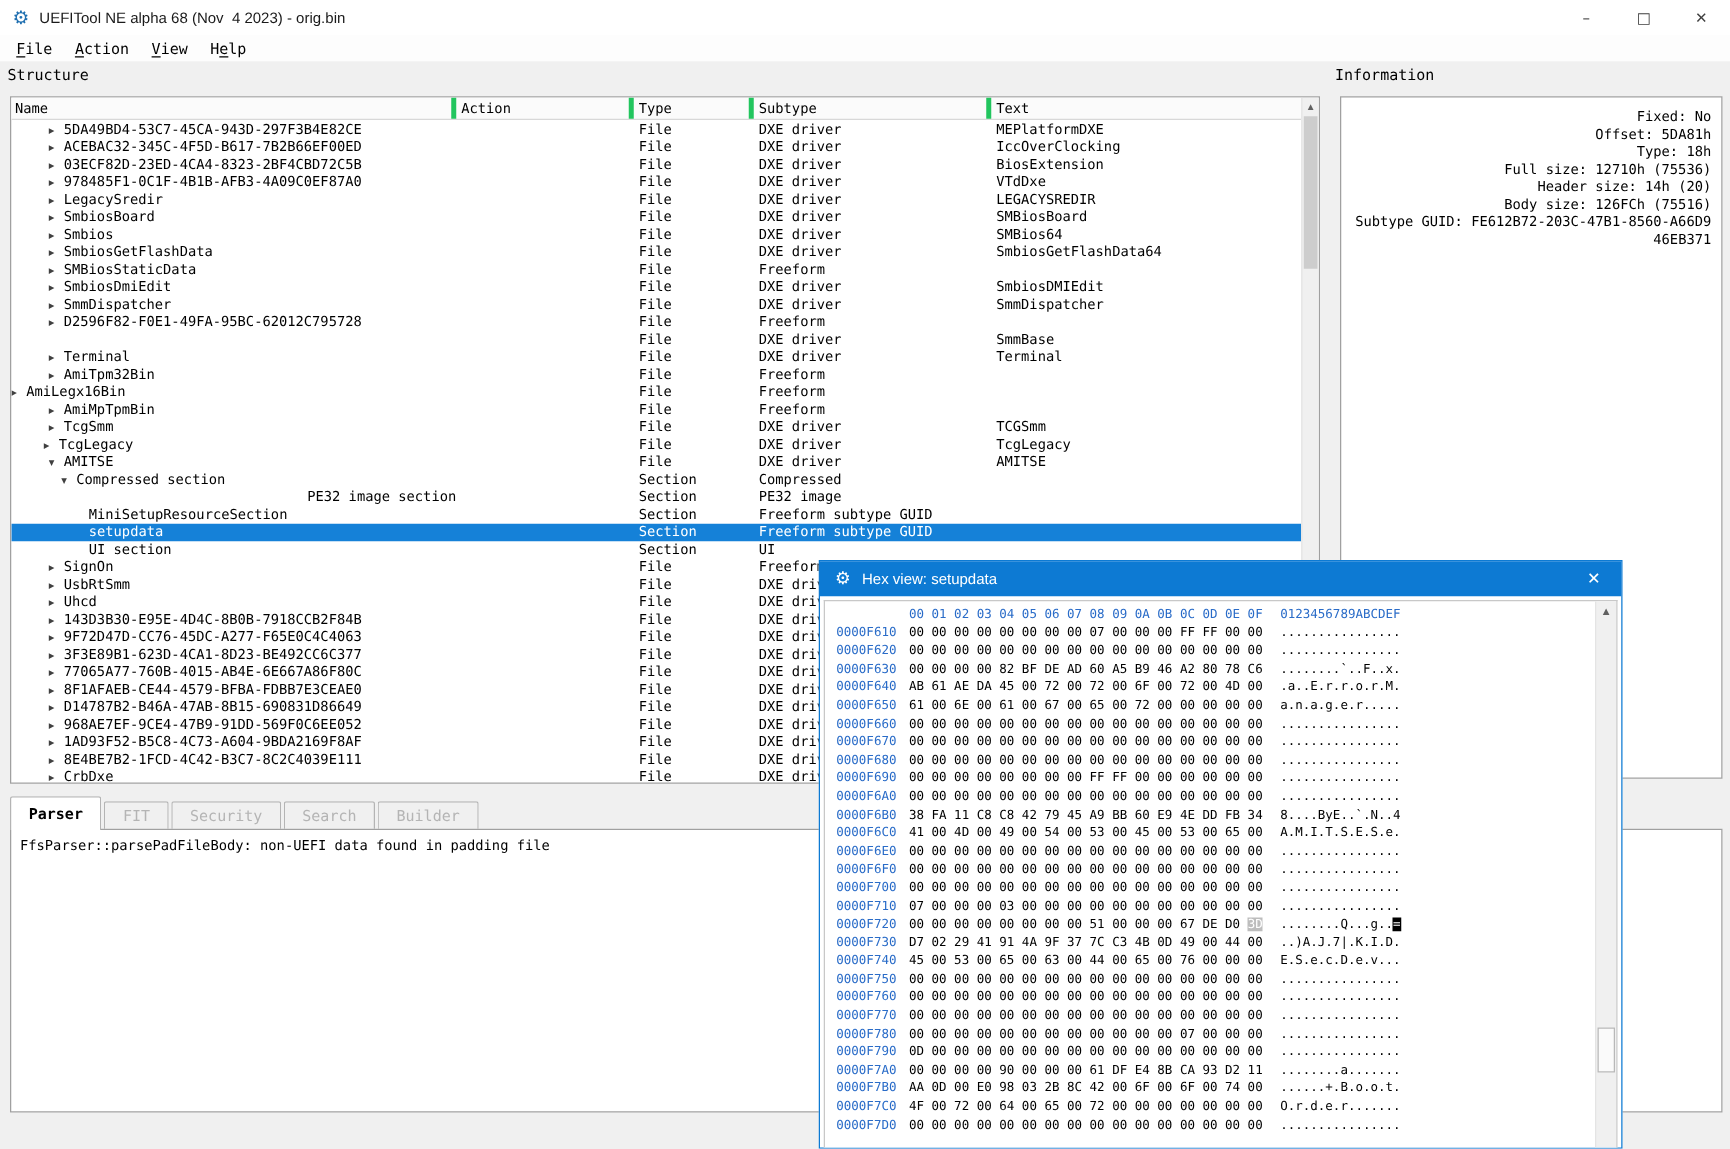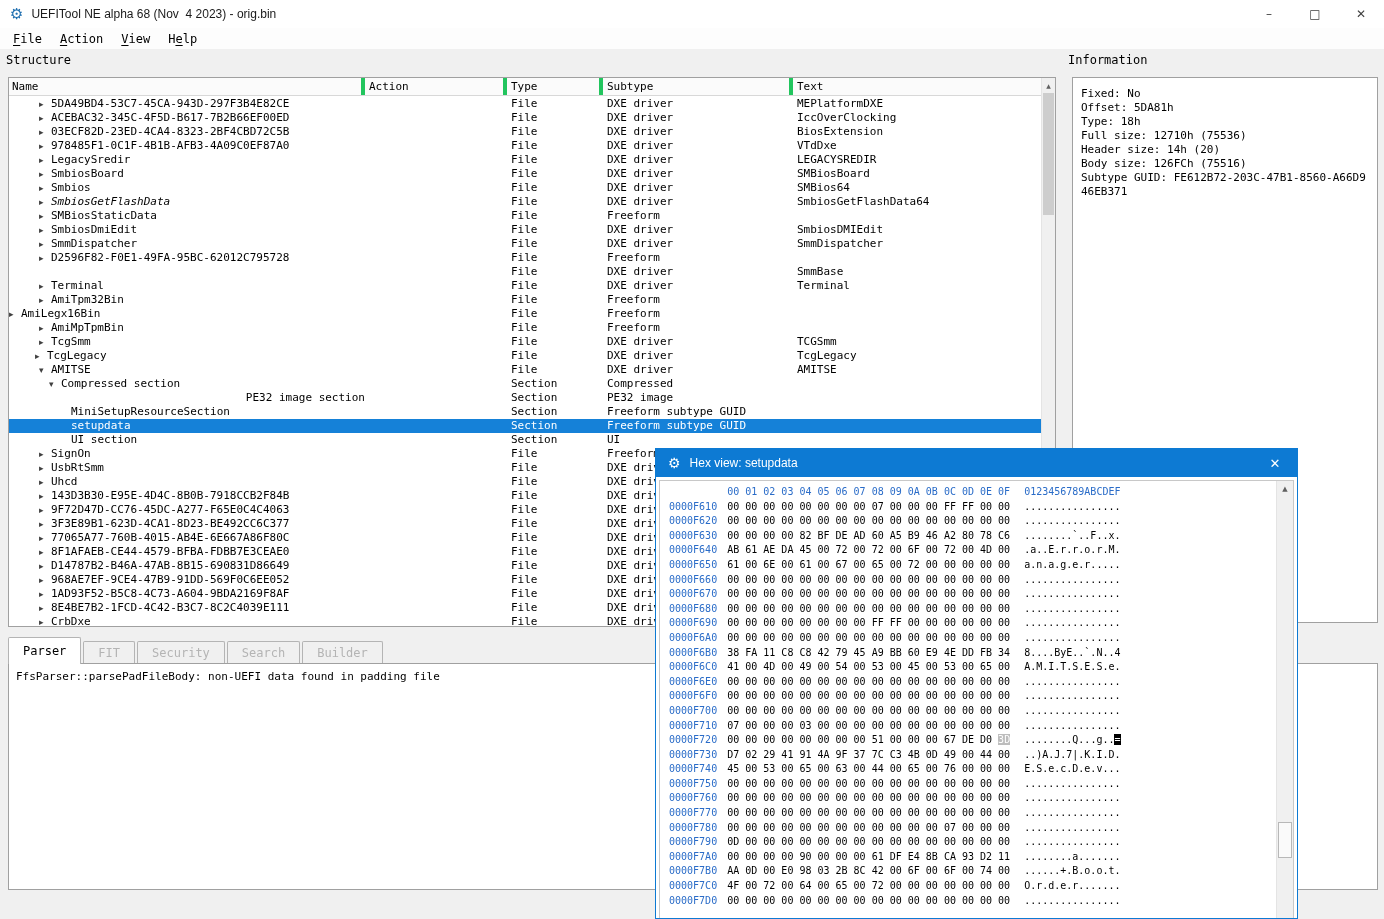--- a/index.html
+++ b/index.html
@@ -51,29 +51,29 @@
   .tree-sb { position:absolute; right:0; top:0; bottom:0; width:14px; border-left:1px solid #e4e4e4; }
   .sb-arrow { height:14px; display:flex; align-items:center; justify-content:center;
               font-size:6px; color:#606060; font-family:"DejaVu Sans", sans-serif; }
   .tree-sb .sb-arrow.down { position:absolute; bottom:0; left:0; right:0; }
   .sb-thumb { position:absolute; left:1px; right:1px; background:#cdcdcd; }
   .tree-sb .sb-thumb { top:15px; height:122px; }
 
   
   .info-box { position:absolute; left:1072px; top:77px; width:306px; height:546px;
               background:#ffffff; border:1px solid #a0a0a0; padding:9px 8px;
-              font-size:11px; line-height:14px; word-break:break-all; }
+              font-size:11px; line-height:14px; word-break:break-all;text-align:right; }
   .info-line { white-space:pre-wrap; }
 
   
   .tabs { position:absolute; left:8px; top:637px; height:27px; display:flex; align-items:flex-end; }
   .tab { font-size:12px; line-height:22px; padding:0 14px; margin-right:2px;
          border:1px solid #b4b4b4; border-bottom:none; border-radius:2px 2px 0 0;
          background:#f0f0f0; color:#b4b4b4; height:23px; }
-  .tab.active { background:#ffffff; color:#000; height:27px; line-height:26px; z-index:3; position:relative; }
+  .tab.active { background:#ffffff; color:#000; height:27px; line-height:26px; z-index:3; position:relative;font-weight:bold; }
   .message-box { position:absolute; left:8px; top:663px; width:1370px; height:227px;
                  background:#ffffff; border:1px solid #a0a0a0; padding:6px 7px; z-index:2; }
   .message-text { font-size:11px; line-height:14px; white-space:pre; }
 
   
   .hex-dialog { position:absolute; left:655px; top:448px; width:643px; height:471px;
                 background:#ffffff; border:1px solid #0d7ad3; z-index:10; }
   .hex-titlebar { position:absolute; left:0; top:0; right:0; height:28px; background:#0d7ad3;
                   display:flex; align-items:center; }
   .hex-icon { font-family:"DejaVu Sans", sans-serif; color:#ffffff; font-size:14px; margin-left:12px; }
@@ -169,21 +169,21 @@
         <div class="cell">SMBiosBoard</div>
       </div>
       <div class="tree-row">
         <div class="cell name" style="padding-left: 30px;"><span class="arrow">▸</span><span>Smbios</span></div>
         <div class="cell"></div>
         <div class="cell">File</div>
         <div class="cell">DXE driver</div>
         <div class="cell">SMBios64</div>
       </div>
       <div class="tree-row">
-        <div class="cell name" style="padding-left: 30px; font-style: italic;"><span class="arrow">▸</span><span>SmbiosGetFlashData</span></div>
+        <div class="cell name" style="padding-left: 30px;"><span class="arrow">▸</span><span>SmbiosGetFlashData</span></div>
         <div class="cell"></div>
         <div class="cell">File</div>
         <div class="cell">DXE driver</div>
         <div class="cell">SmbiosGetFlashData64</div>
       </div>
       <div class="tree-row">
         <div class="cell name" style="padding-left: 30px;"><span class="arrow">▸</span><span>SMBiosStaticData</span></div>
         <div class="cell"></div>
         <div class="cell">File</div>
         <div class="cell">Freeform</div>

